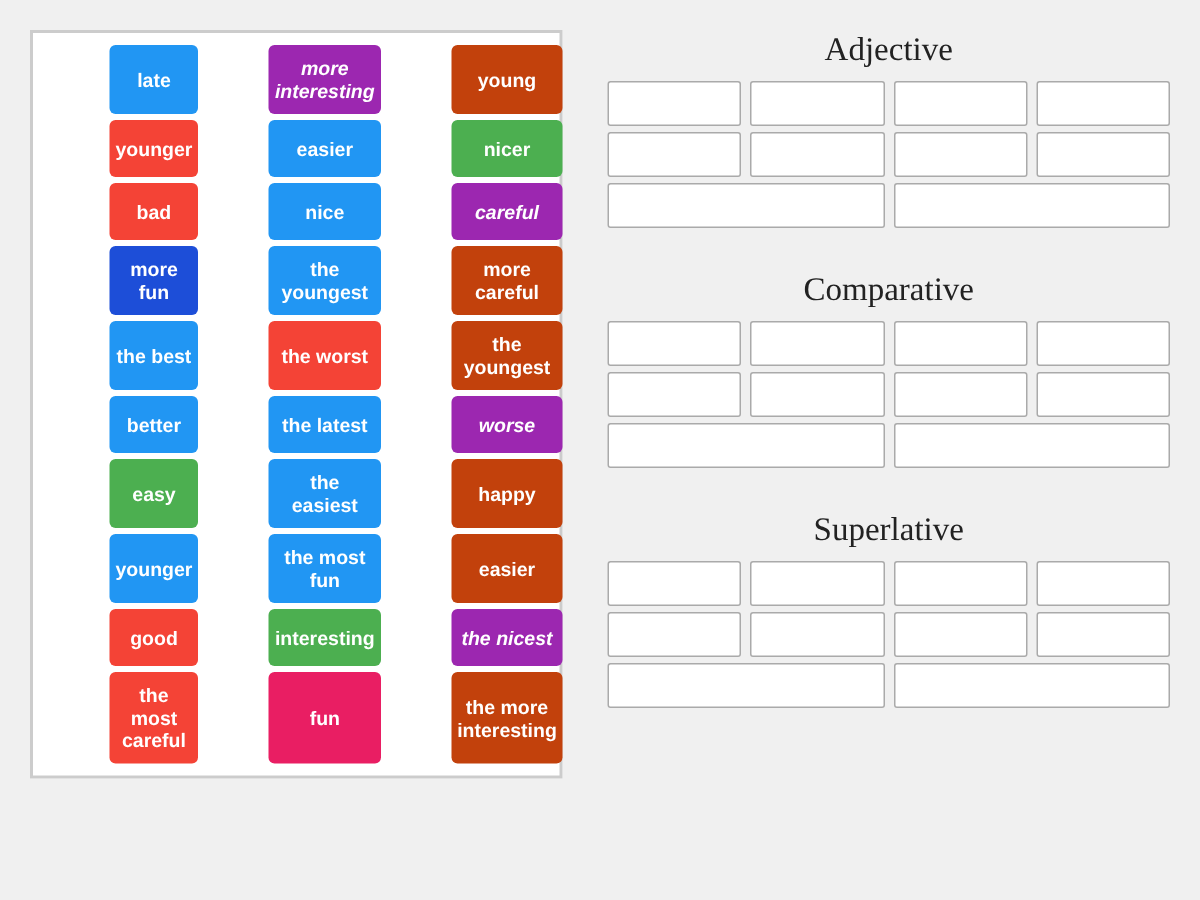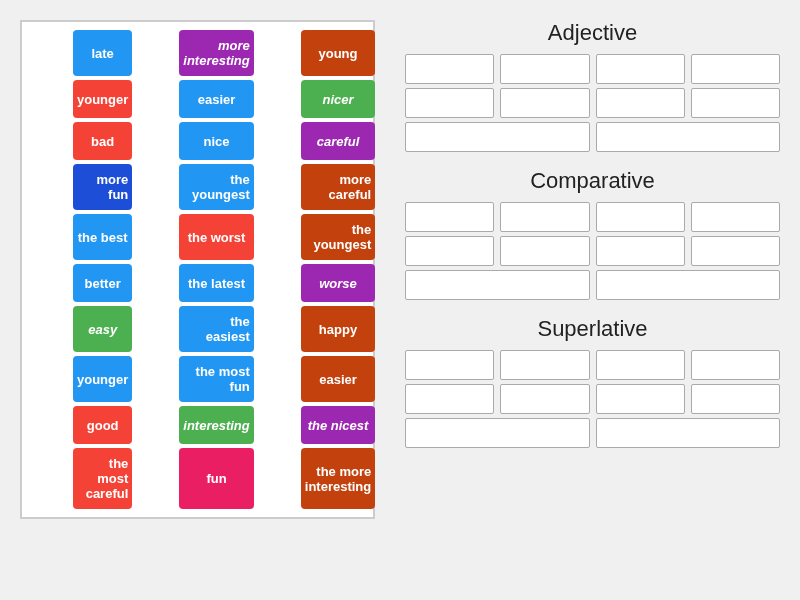--- a/index.html
+++ b/index.html
@@ -38,32 +38,33 @@
 
     .word-tile {
       display: flex;
       align-items: center;
       justify-content: center;
       padding: 8px 4px;
       border-radius: 4px;
       font-weight: bold;
       font-size: 13px;
       color: white;
-      text-align: right;
+      text-align: center;
       min-height: 38px;
       cursor: pointer;
       margin-left: 43px;
     }
 
     
     .right-section {
       flex: 1;
       display: flex;
       flex-direction: column;
-      gap: 4px;
+      gap: 16px;
+      font-family: Liberation Serif, serif;
     }
 
     .category-block {
       margin-bottom: 8px;
     }
 
     .category-title {
       font-size: 22px;
       font-weight: normal;
       text-align: center;
@@ -90,21 +91,21 @@
       grid-template-columns: repeat(2, 1fr);
       gap: 6px;
       margin-bottom: 4px;
     }
 
     
     .blue { background-color: #2196F3; }
     .purple { background-color: #9C27B0; font-style: italic; }
     .orange { background-color: #c2410c; }
     .red { background-color: #F44336; }
-    .green { background-color: #4CAF50; font-style: italic; }
+    .green { background-color: #4CAF50; }
     .dark-green { background-color: #1d4ed8; }
     .pink { background-color: #E91E63; }
   </style>
 </head>
 <body>
 
 <div class="main-container">
 
   <div class="word-grid-container">
     <div class="word-grid" id="word-grid">

